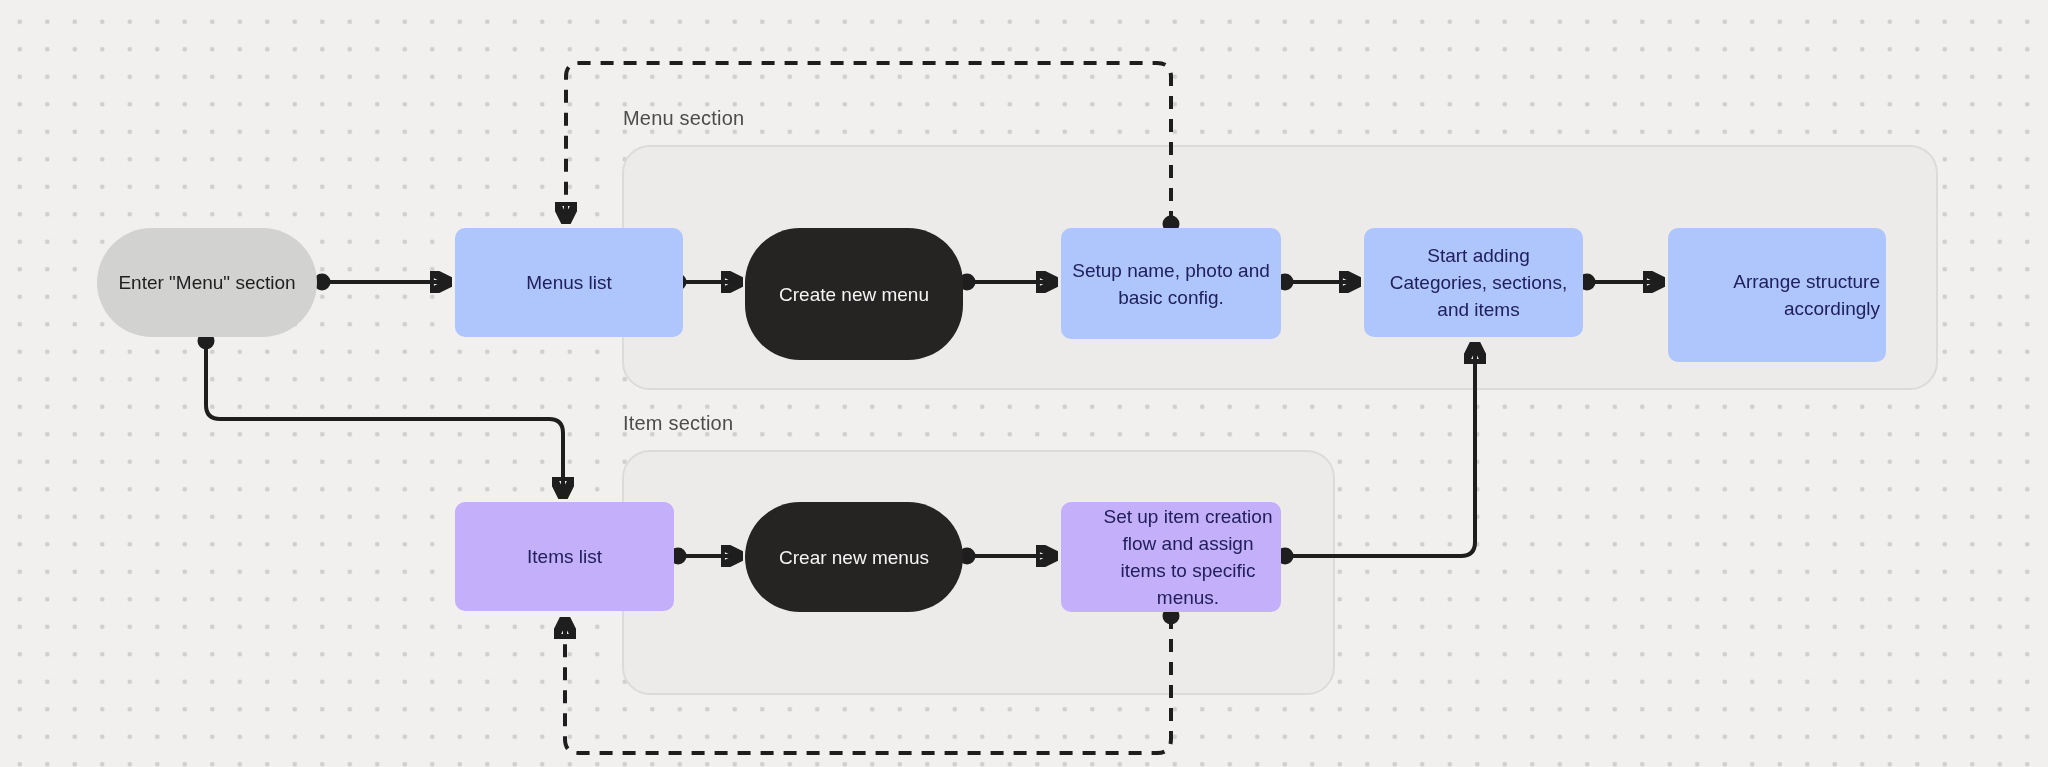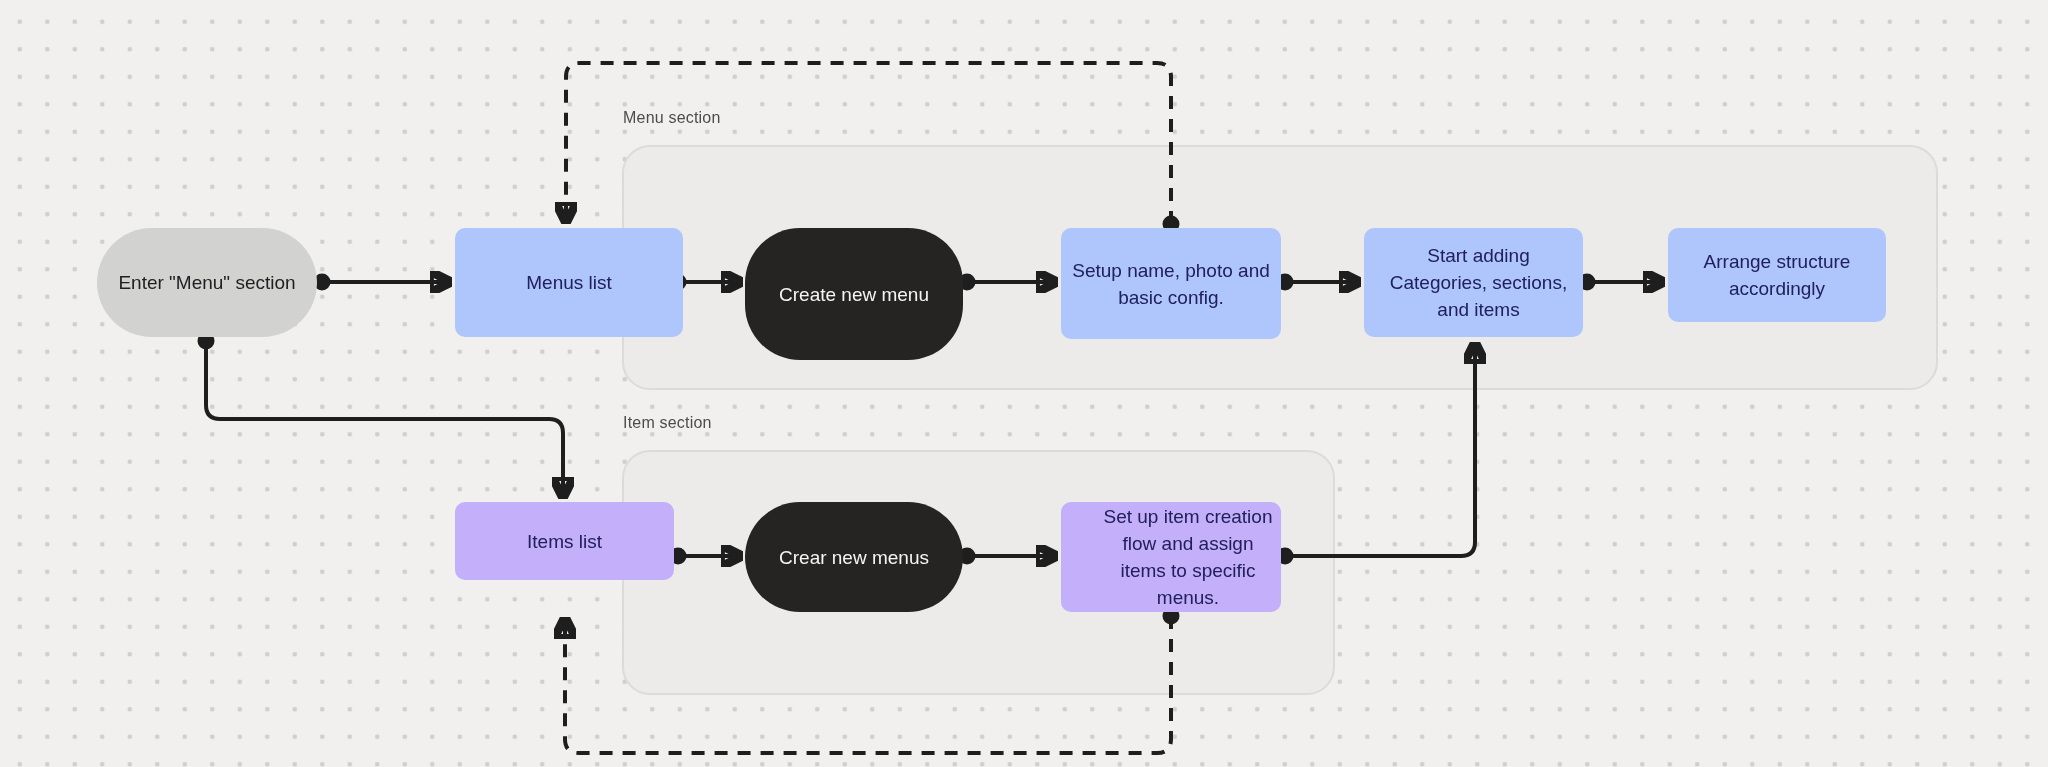--- a/index.html
+++ b/index.html
@@ -18,21 +18,21 @@
   .connectors { position: absolute; left: 0; top: 0; width: 2048px; height: 767px; }
   .section-box {
     position: absolute; box-sizing: border-box;
     background: var(--section_fill, #ecebea);
     border: 2px solid var(--section_border, #dbdbd9);
     border-radius: 28px;
   }
   .section-box.menu { left: 622px; top: 145px; width: 1316px; height: 245px; }
   .section-box.item { left: 622px; top: 450px; width: 713px;  height: 245px; }
   .section-label {
-    position: absolute; font-size: 16px; line-height: 26px;
+    position: absolute; font-size: 20px; line-height: 26px;
     color: var(--section_label, #4c4c4c); letter-spacing: 0.2px;
   }
   .section-label.menu { left: 623px; top: 105px; }
   .section-label.item { left: 623px; top: 410px; }
   .node {
     position: absolute; box-sizing: border-box;
     display: flex; align-items: center; justify-content: center;
     text-align: center; padding: 0 6px;
     font-size: 19px; font-weight: 500; line-height: 27px;
     border-radius: 10px;
@@ -41,22 +41,22 @@
   .node.gray   { background: var(--gray_node, #d2d2d1); color: var(--node_text_black, #1f1f1f); border-radius: 54.5px; }
   .node.blue   { background: var(--blue_node, #aec6fb); }
   .node.purple { background: var(--purple_node, #c4affb); }
   .node.dark   { background: var(--dark_node, #262323); color: var(--node_text_light, #f5f5f5); border-radius: 55px; font-weight: 400; }
 
   .node.enter-menu   { left: 97px;   top: 228px; width: 220px; height: 109px; }
   .node.menus-list   { left: 455px;  top: 228px; width: 228px; height: 109px; }
   .node.create-menu  { left: 745px;  top: 228px; width: 218px; height: 132px; }
   .node.setup-config { left: 1061px; top: 228px; width: 220px; height: 111px; }
   .node.start-adding { left: 1364px; top: 228px; width: 219px; height: 109px; padding-left: 16px; }
-  .node.arrange      { left: 1668px; top: 228px; width: 218px; height: 94px; }
-  .node.items-list   { left: 455px;  top: 502px; width: 219px; height: 78px; }
+  .node.arrange      { left: 1668px; top: 228px; width: 218px; height: 134px; text-align: right; }
+  .node.items-list   { left: 455px;  top: 502px; width: 219px; height: 109px; }
   .node.create-item  { left: 745px;  top: 502px; width: 218px; height: 110px; }
   .node.setup-item   { left: 1061px; top: 502px; width: 220px; height: 110px; padding-left: 40px; }
 
   .connectors path { fill: none; stroke: var(--connector, #1e1e1e); stroke-width: 4; stroke-linejoin: round; }
   .connectors path.dashed { stroke-dasharray: 13 10; }
   .connectors circle { fill: var(--connector, #1e1e1e); }
 </style>
 </head>
 <body>
 

